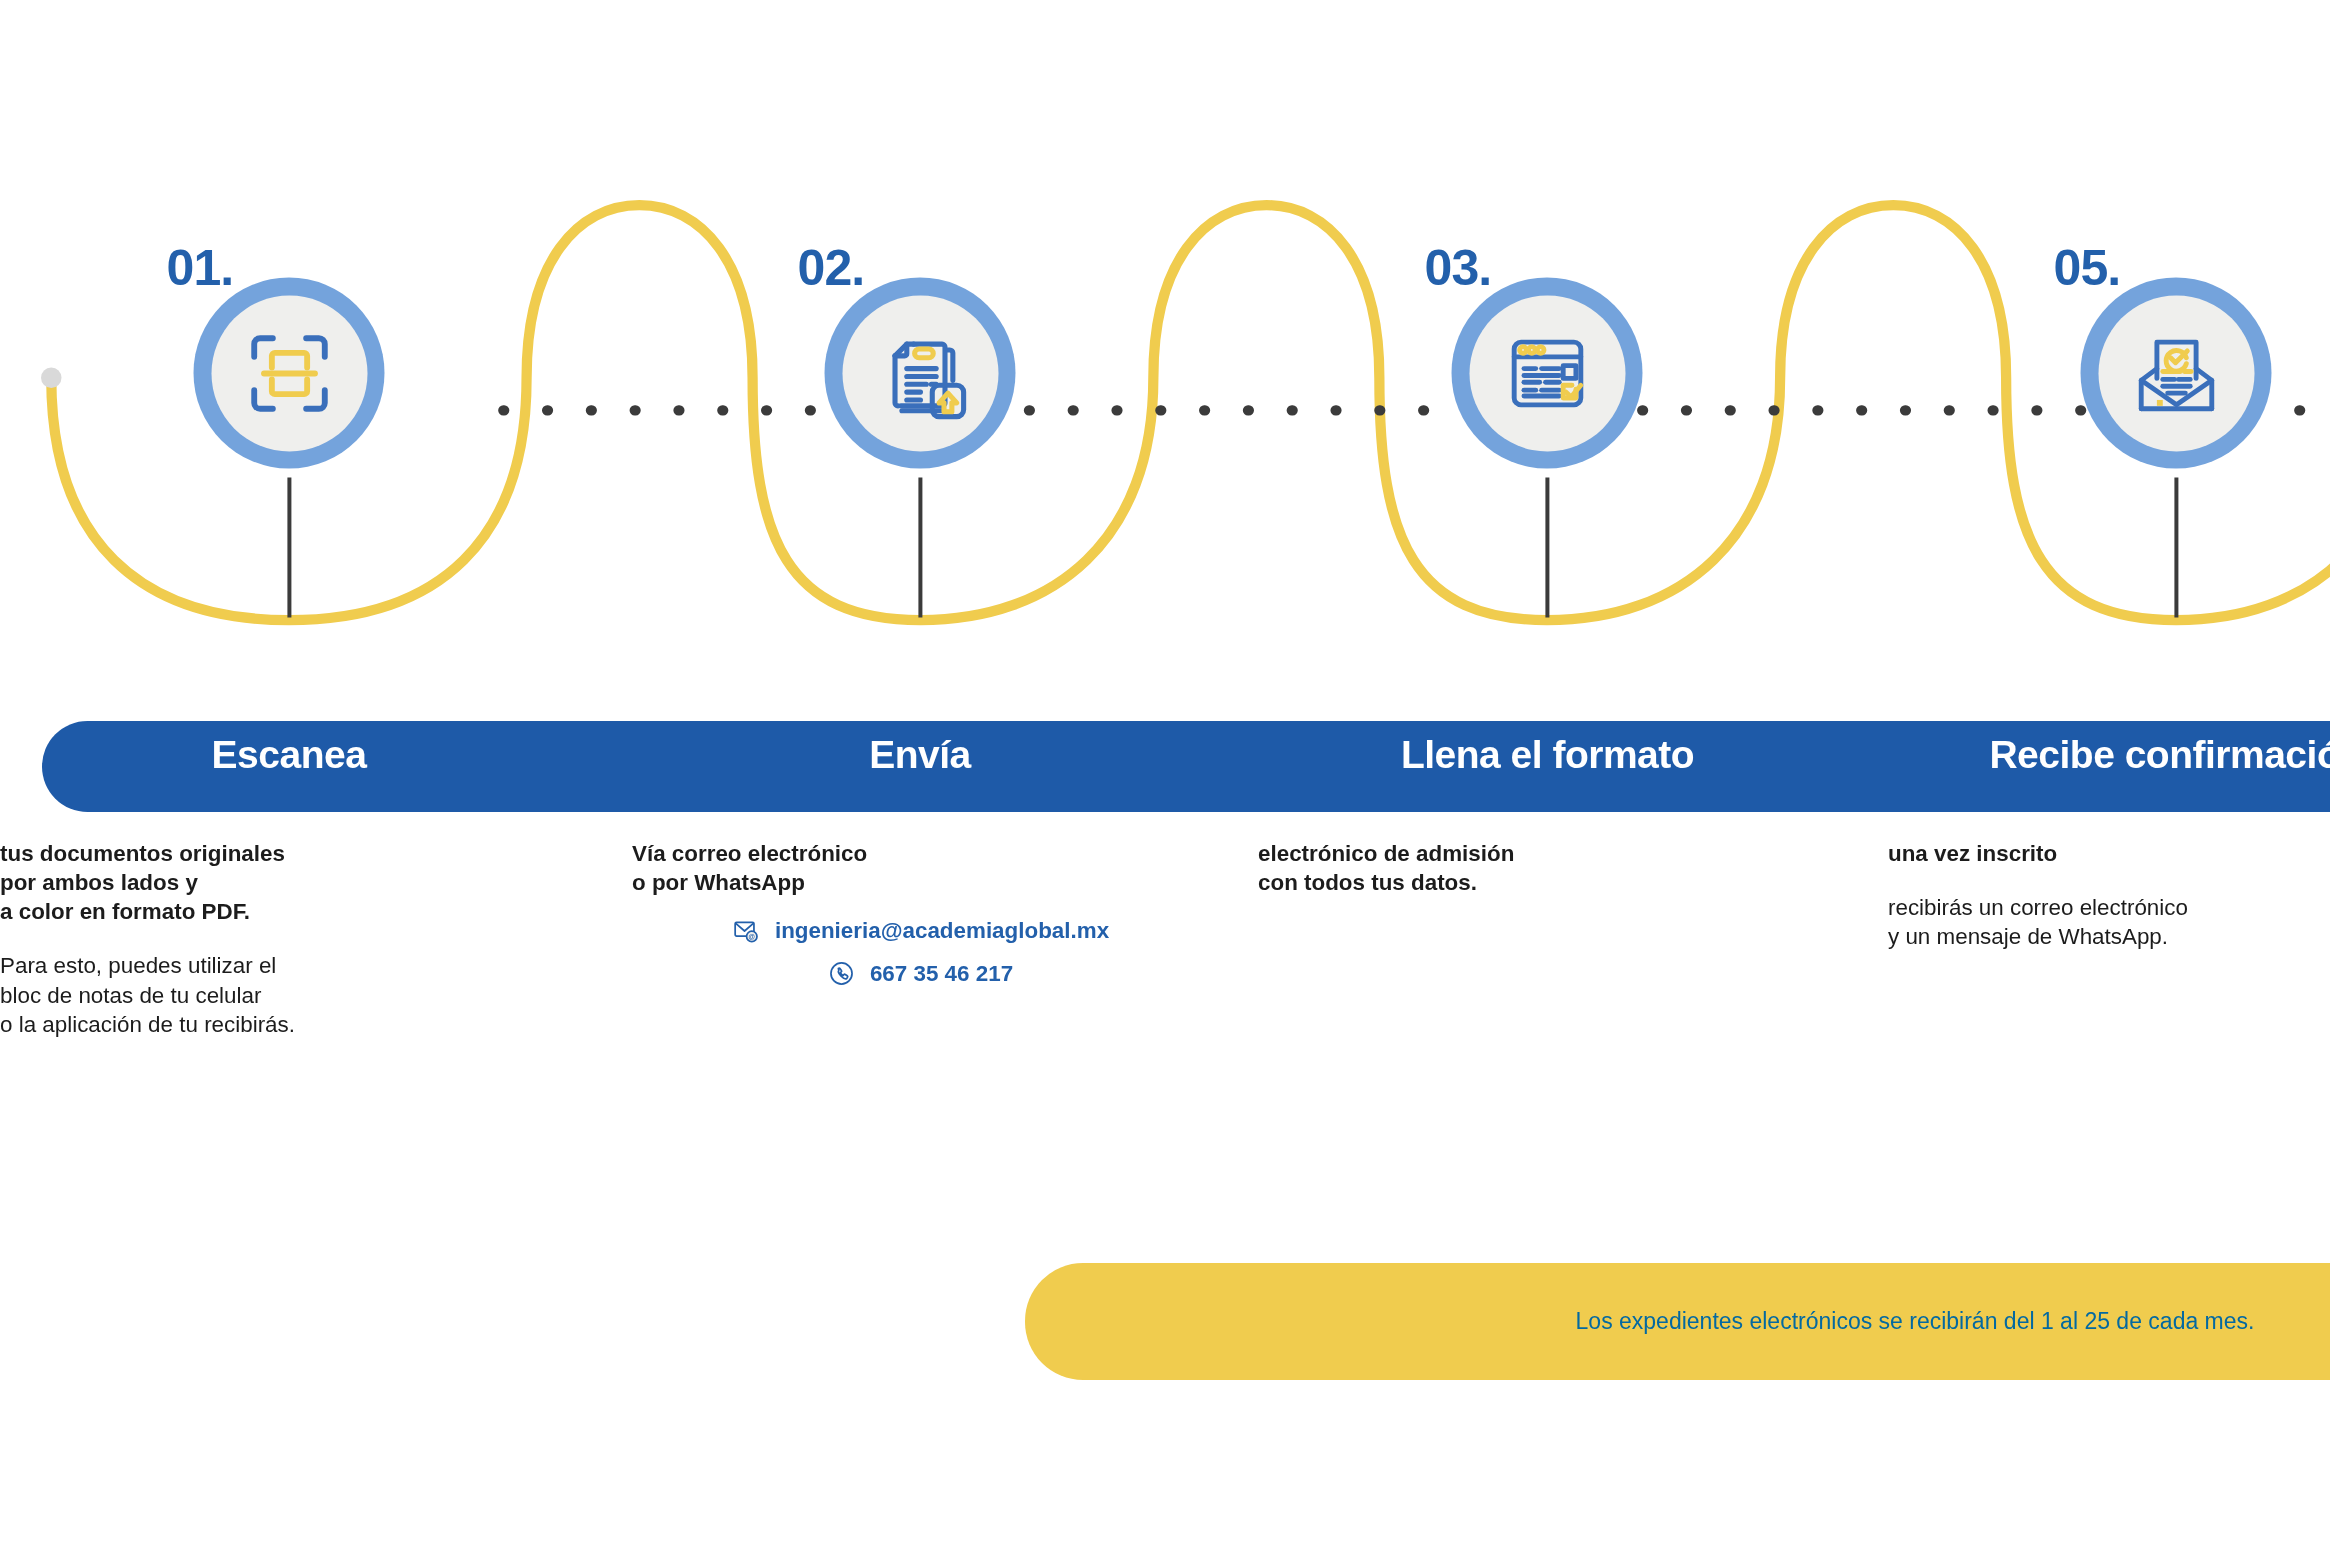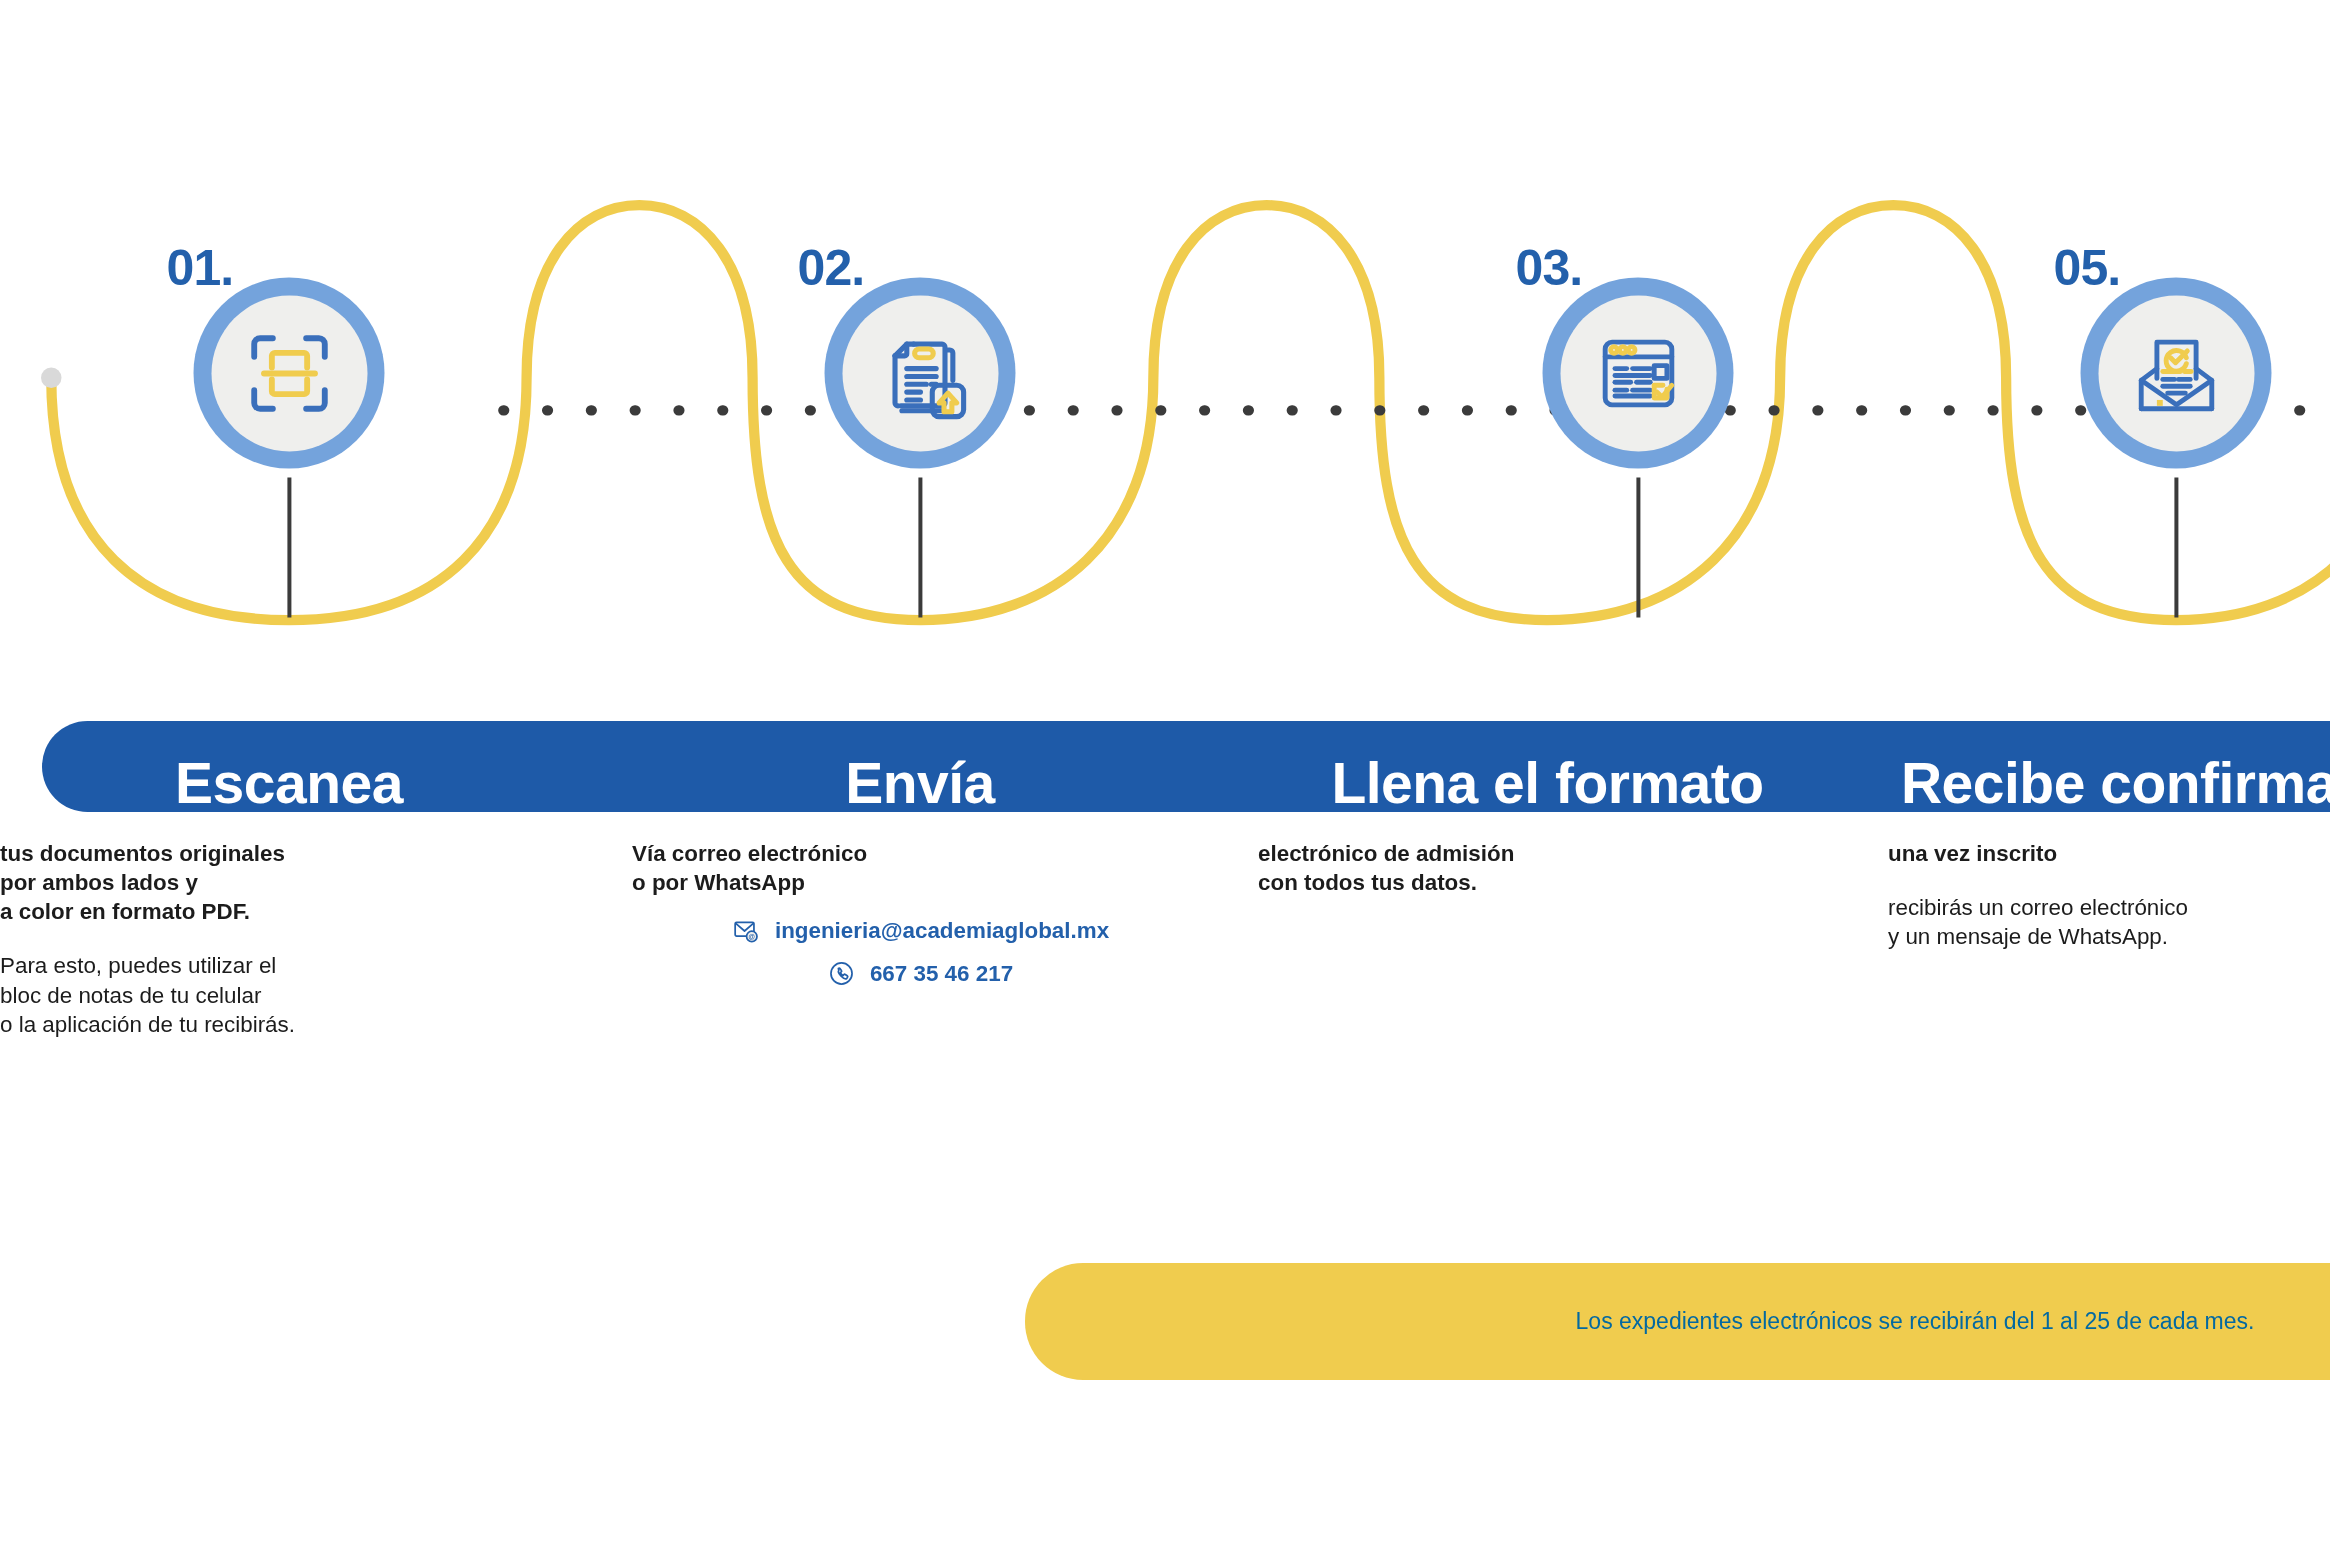--- a/index.html
+++ b/index.html
@@ -61,24 +61,24 @@
   .title-bar{
     position:absolute;
     left:42px;top:721px;
     width:3645px;height:91px;
     background:#1e5aa8;
     border-radius:46px;
     z-index:4;
   }
   .title-cell{
     position:absolute;
-    top:749px;height:68px;
+    top:721px;height:68px;
     display:flex;align-items:center;justify-content:center;
     color:#ffffff;
-    font-size:57px;
+    font-size:39px;
     font-weight:700;
     letter-spacing:-0.5px;
     z-index:5;
     white-space:nowrap;
   }
 
   
   .col{
     position:absolute;
     top:839px;
@@ -214,21 +214,21 @@
           <g fill="none" stroke="#f0cc4e" stroke-width="5.2" stroke-linecap="round" stroke-linejoin="round">
             <rect x="44" y="25" width="19" height="9" rx="4.5"></rect>
             <path d="M78 70 l9 10 h-5 v9 h-8 v-9 h-5 z"></path>
           </g>
         </svg>
       </div>
       <div class="num">02.</div>
       <div class="stem"></div>
     </div>
 
-    <div class="step-node" style="left:1638px;top:373px;">
+    <div class="step-node" style="left:1547px;top:373px;">
       <div class="ring"></div>
       <div class="disc">
         <svg width="98" height="98" viewBox="0 0 100 100">
           <g fill="none" stroke="#3a6fbb" stroke-width="5" stroke-linecap="round" stroke-linejoin="round">
             <rect x="16" y="18" width="68" height="64" rx="7"></rect>
             <path d="M16 33 h68"></path>
             <path d="M26 45 h12"></path>
               <path d="M44 45 h18"></path>
             <path d="M26 52 h36"></path>
             <path d="M26 59 h16"></path>

